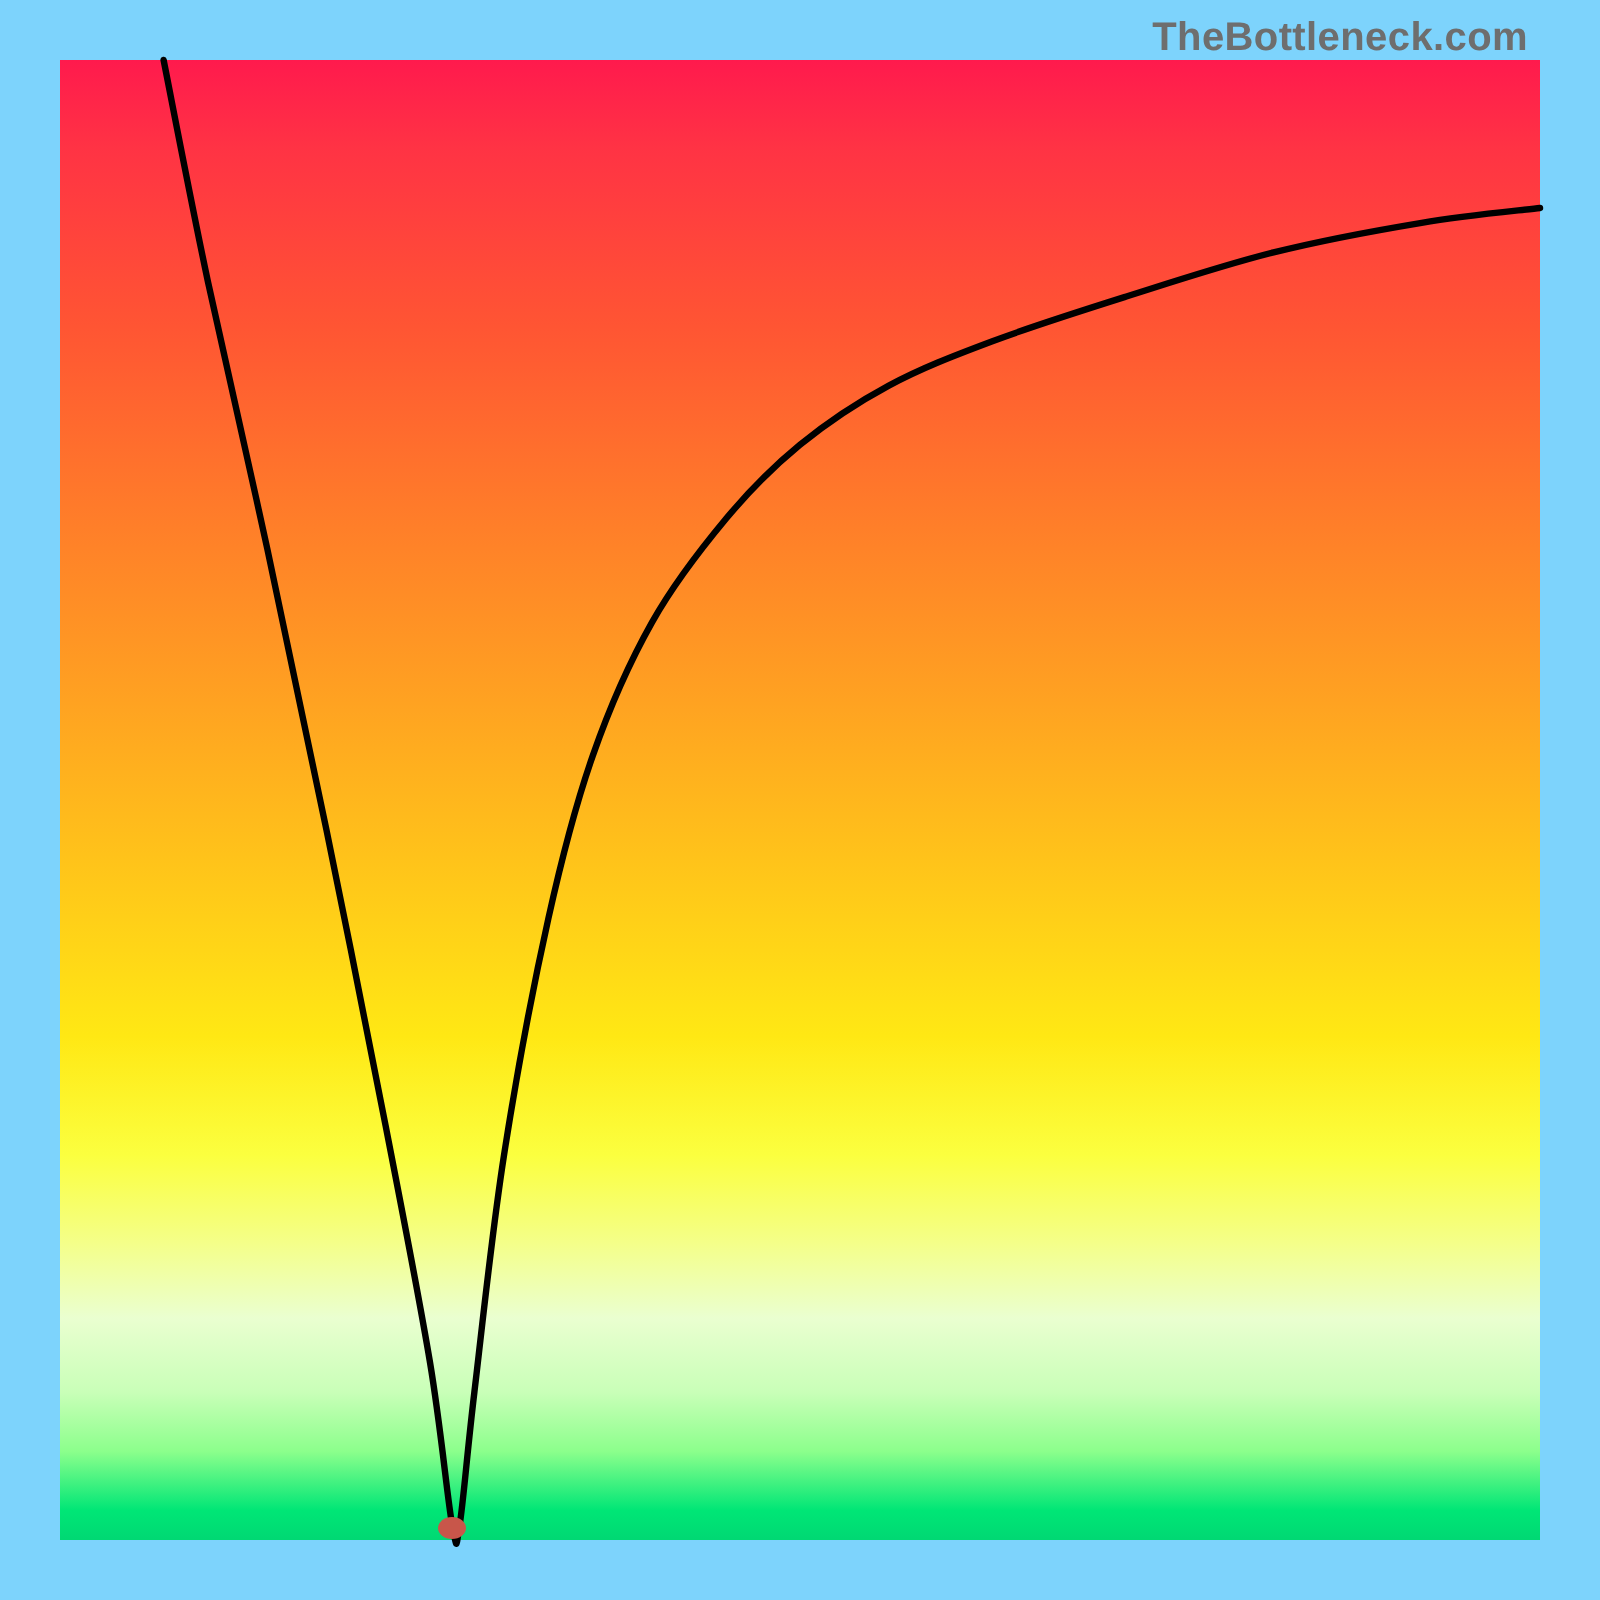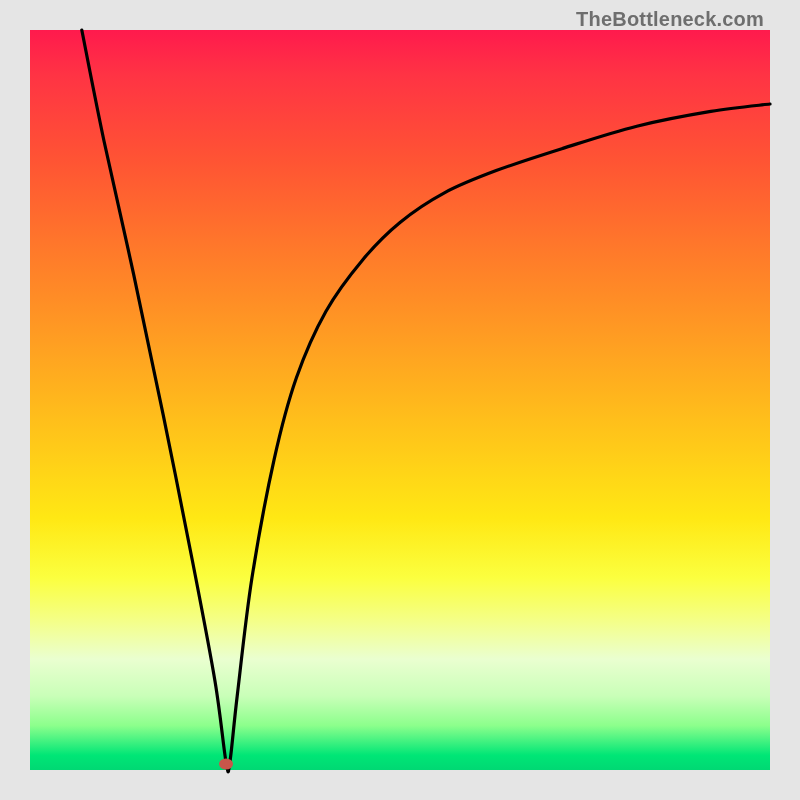--- a/index.html
+++ b/index.html
@@ -1,21 +1,21 @@
 <!DOCTYPE html>
 <html><head>
 <meta charset="utf-8">
 <style>
   * { margin: 0; padding: 0; box-sizing: border-box; }
   html, body { width: 800px; height: 800px; overflow: hidden; background: #000; }
   .frame {
     position: relative;
     width: 800px;
     height: 800px;
-    background: #e5e5e5;
+    background: #7dd3fc;
   }
   .plot-area {
     position: absolute;
     left: 30px;
     top: 30px;
     width: 740px;
     height: 740px;
     background: linear-gradient(to bottom,
       #ff1a4d 0%,
       #ff3344 6%,

